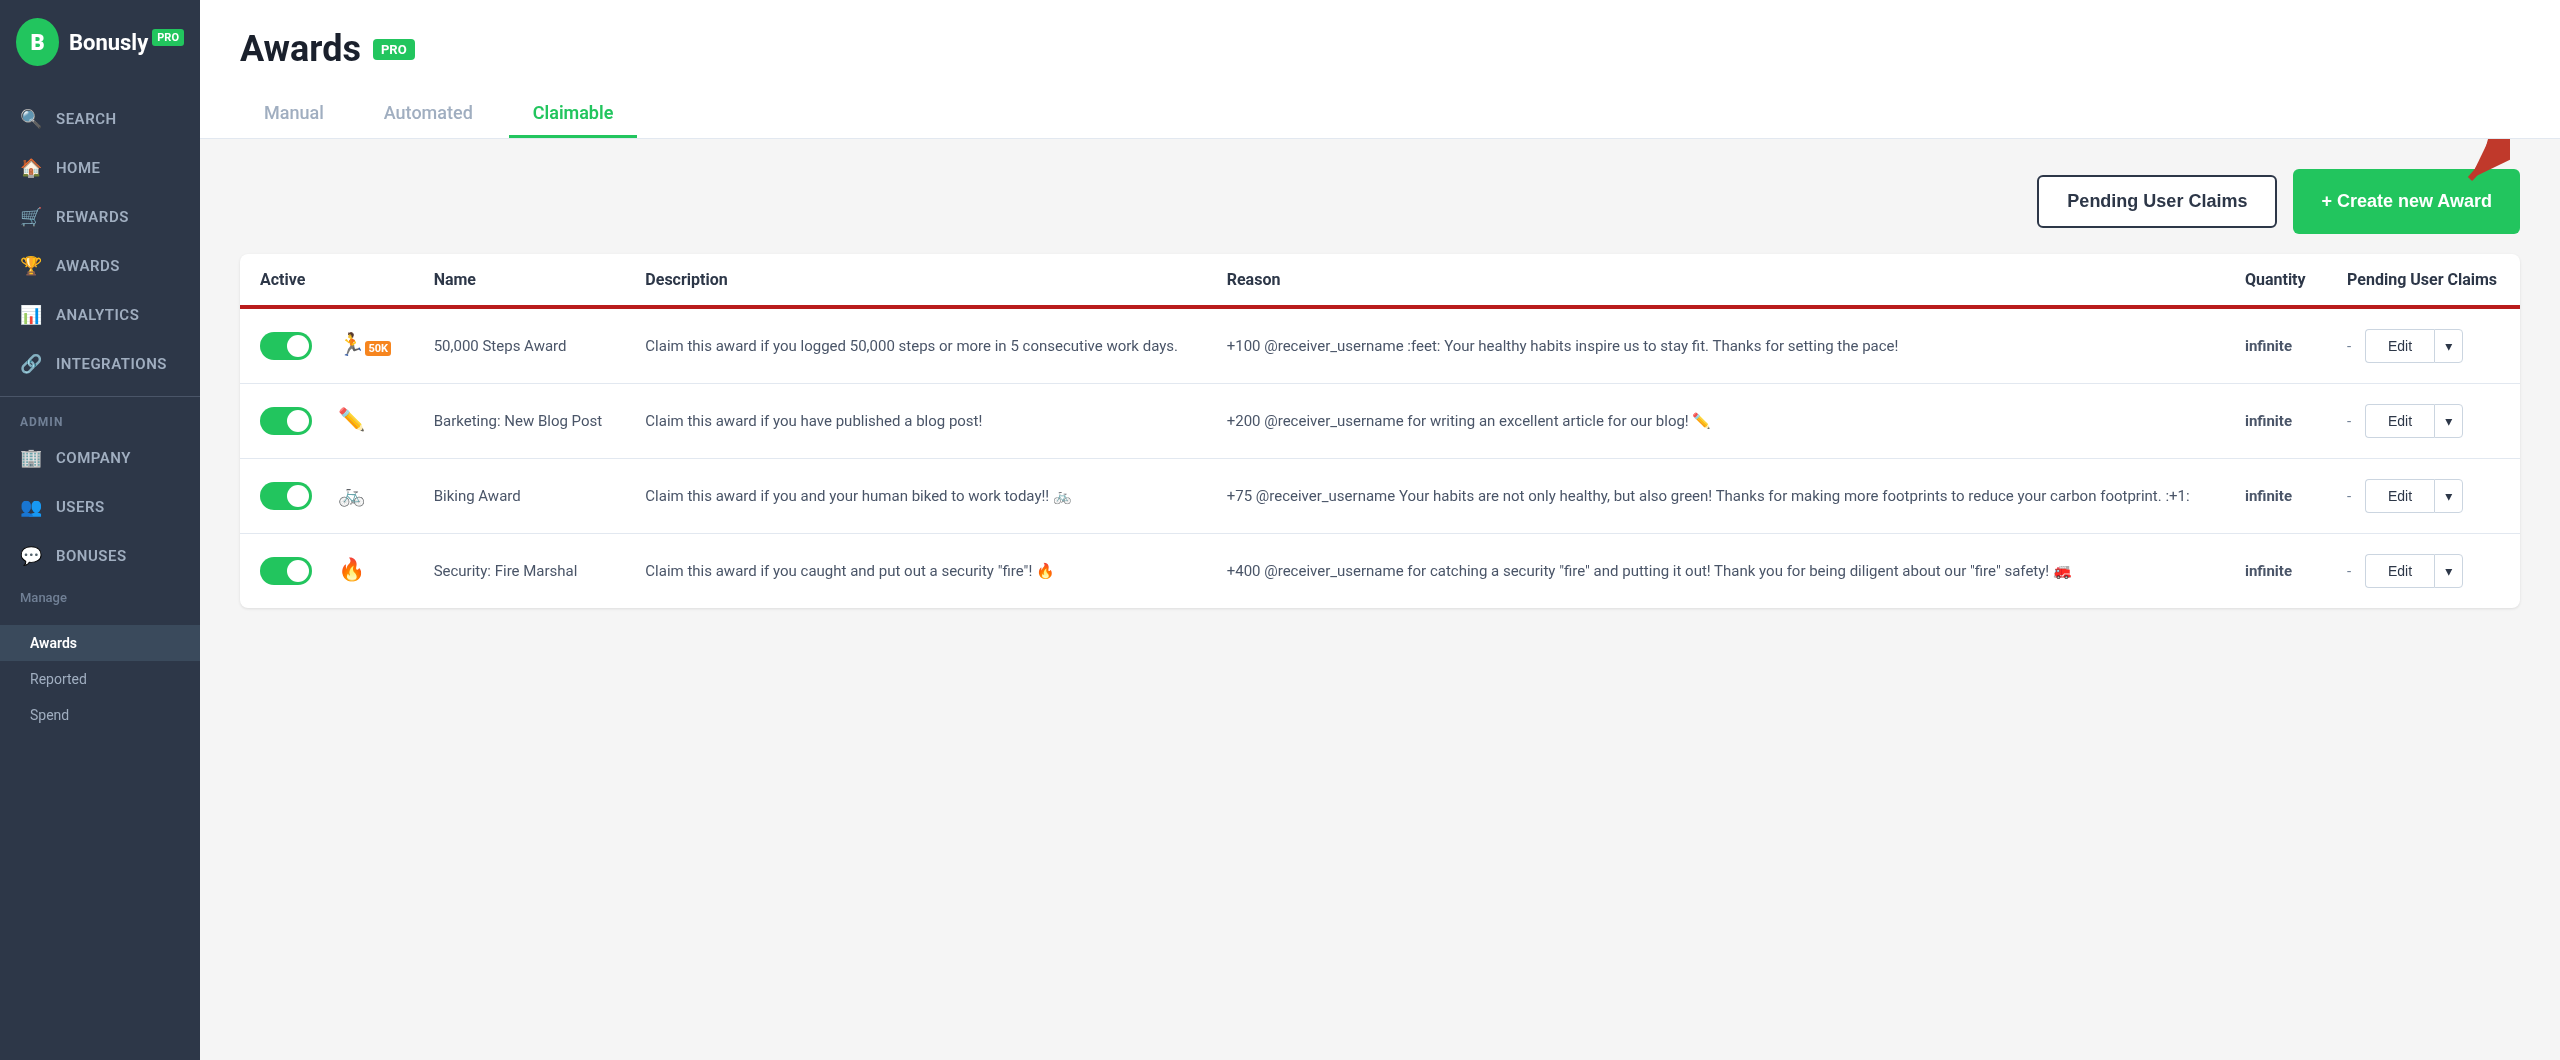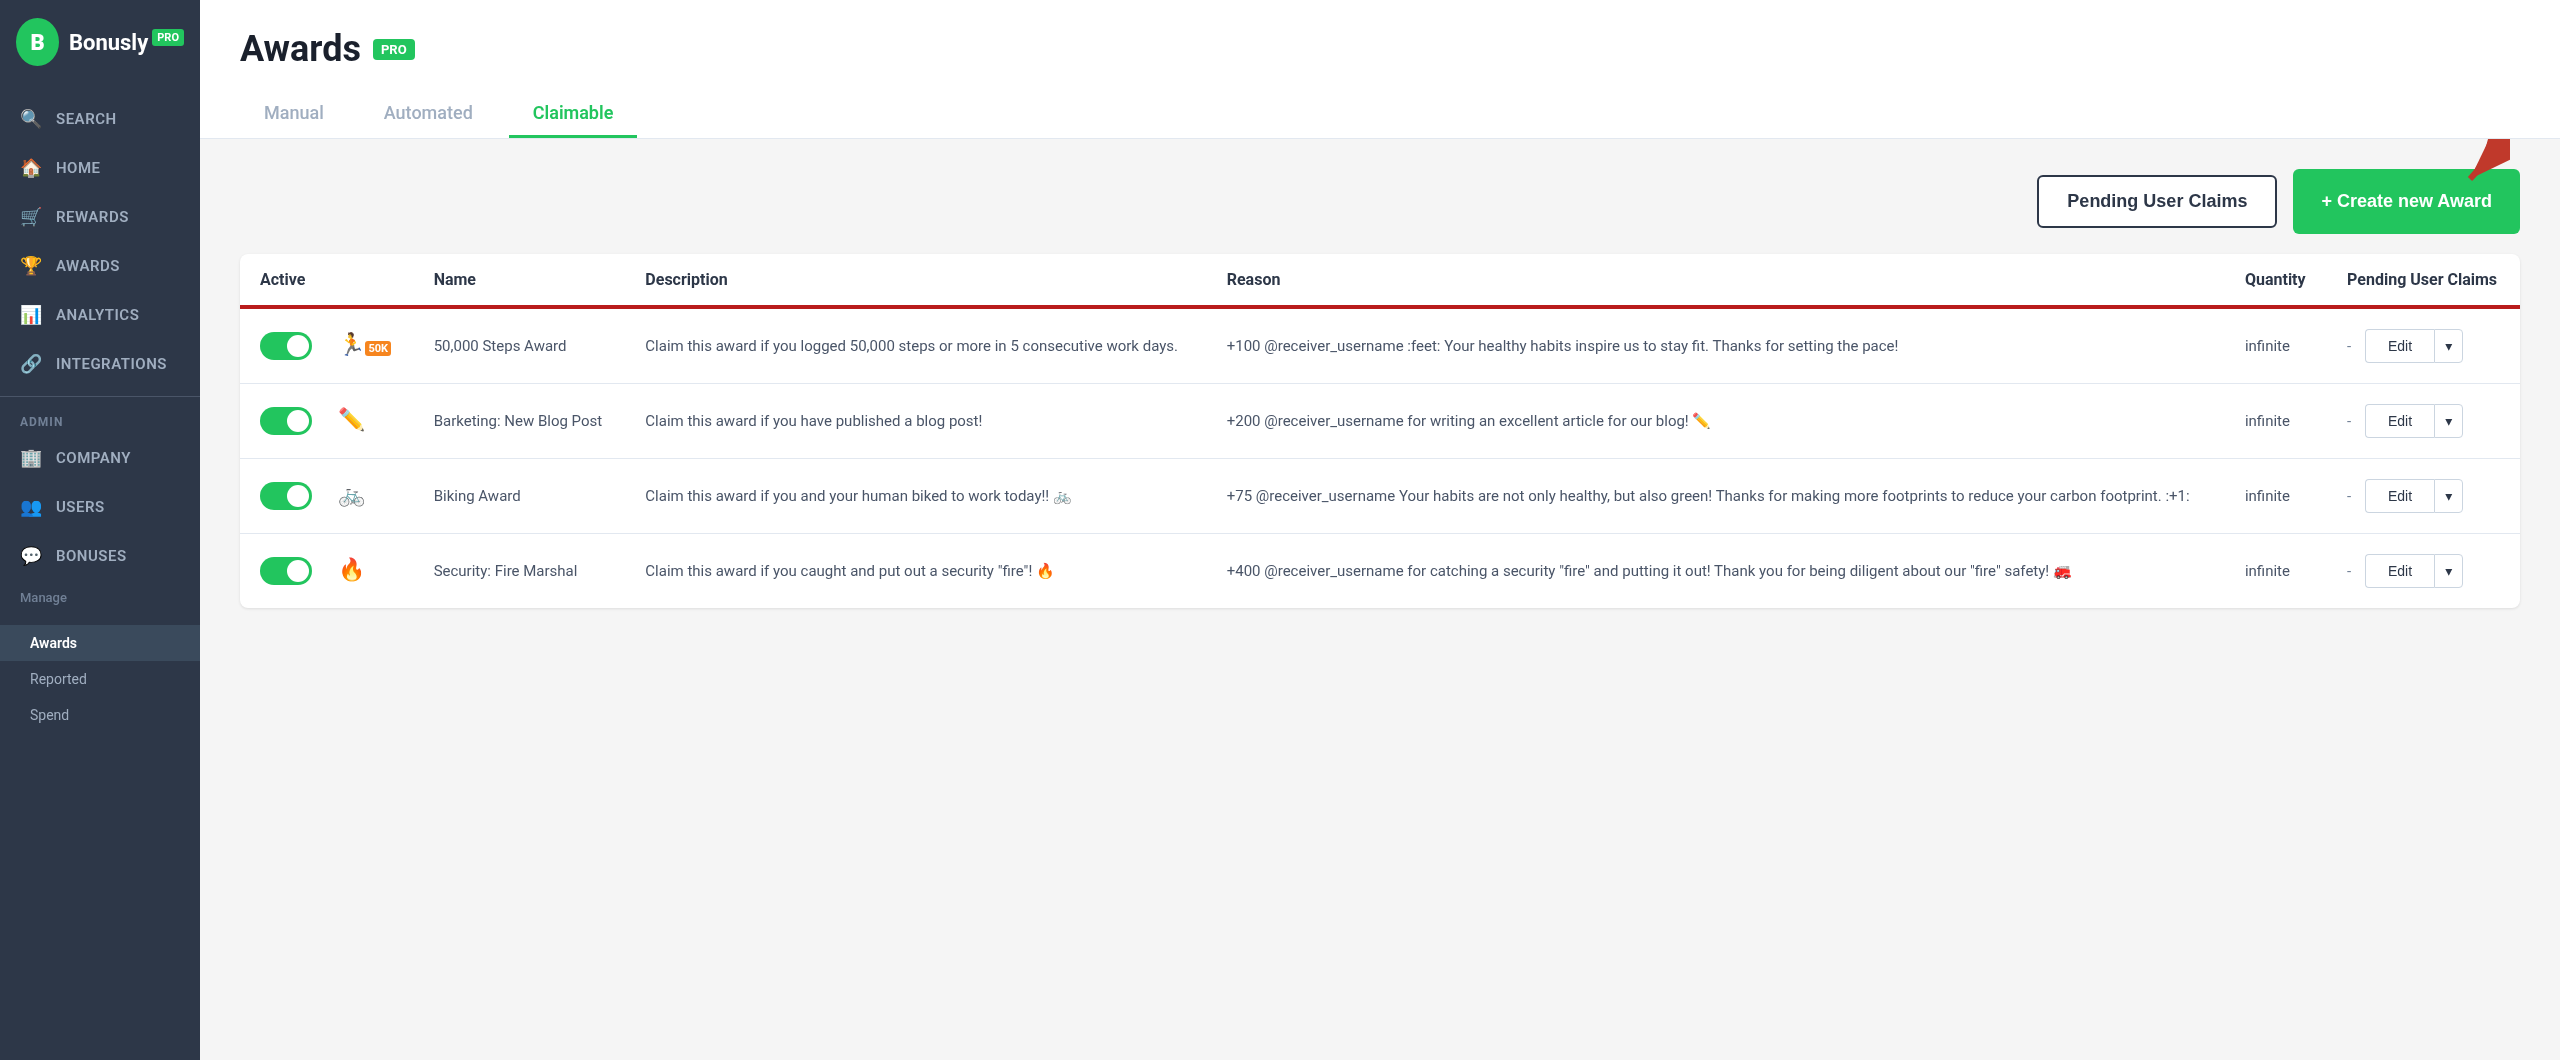--- a/index.html
+++ b/index.html
@@ -236,21 +236,21 @@
     }
     .btn-edit-chevron {
       padding: 8px 10px;
       border: 1px solid #cbd5e0;
       background: #fff;
       color: #2d3748;
       font-size: 14px;
       cursor: pointer;
       border-radius: 0 4px 4px 0;
     }
-    .quantity-col { color: #718096; font-size: 15px; }
+    .quantity-col { color: #718096; font-size: 15px; font-weight: bold; }
     .dash-col { color: #718096; }
 
     .content-toolbar-wrapper {
       position: relative;
       display: flex;
       justify-content: flex-end;
       align-items: center;
       gap: 16px;
       margin-bottom: 20px;
     }

